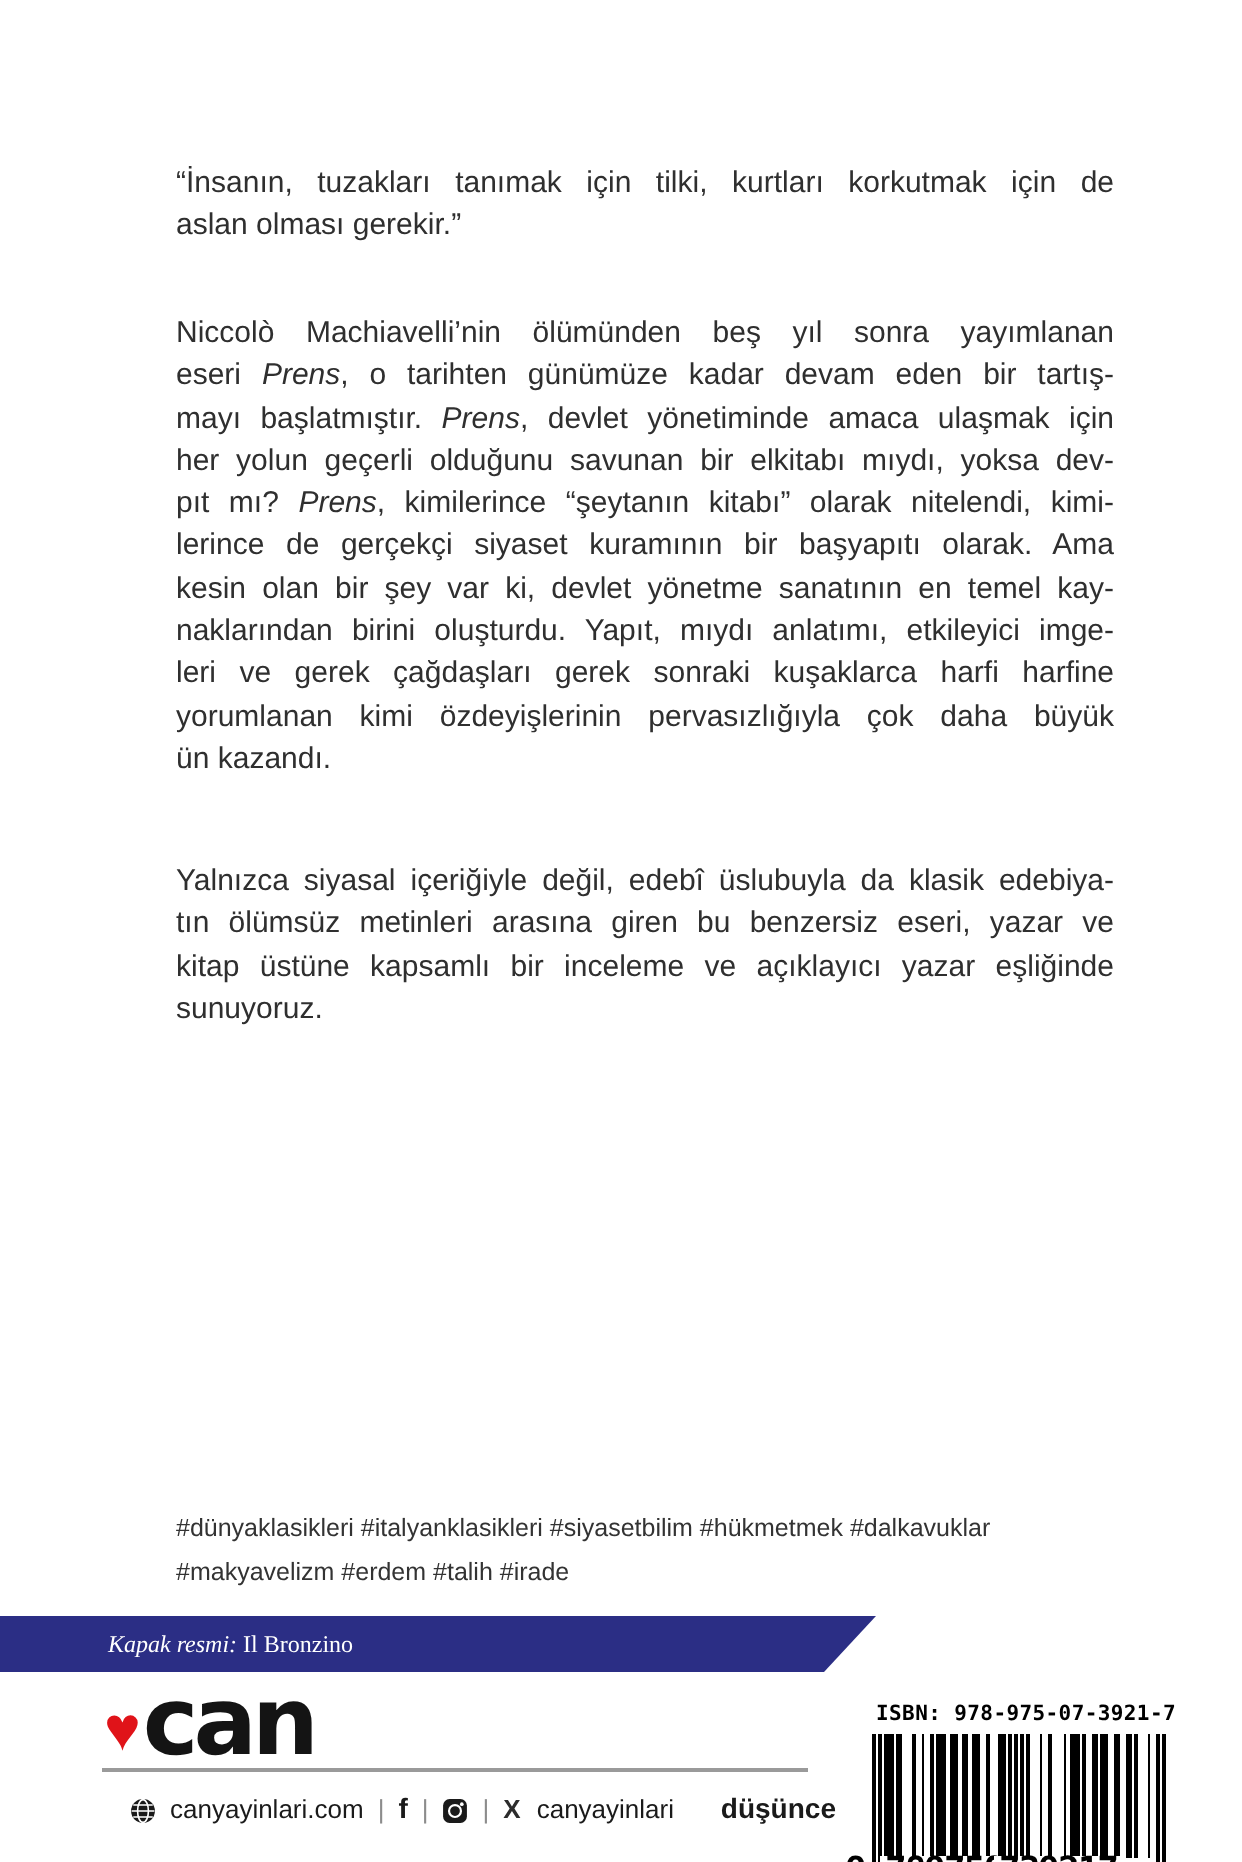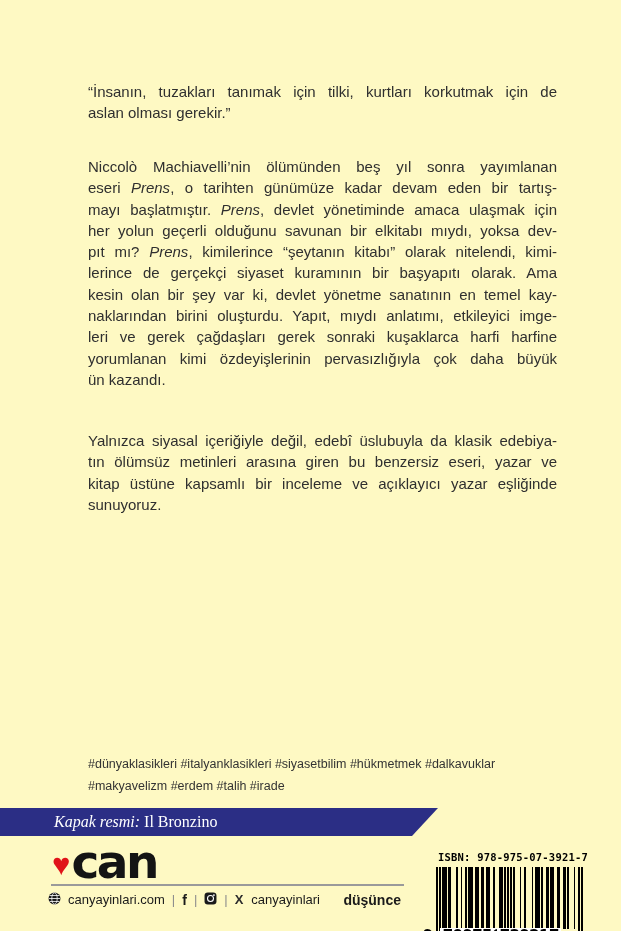--- a/index.html
+++ b/index.html
@@ -1,20 +1,20 @@
 <!DOCTYPE html>
 <html><head>
 <meta charset="utf-8">
 <style>
   html,body{margin:0;padding:0;background:#e8e8e8;}
   .page{
     position:relative;
     width:621px;height:931px;
     margin:0 auto;
-    background:#fef9c3;
+    background:#ffffff;
     font-family:"Liberation Sans", sans-serif;
     color:#2e2e2e;
     overflow:hidden;
     text-decoration:underline;
   }
   .textblock{
     position:absolute;
     left:88px;width:469px;
     font-size:15px;
     line-height:21.3px;
@@ -31,43 +31,43 @@
 
   
   .banner{
     position:absolute;left:0;top:808px;width:438px;height:28px;
     clip-path:polygon(0 0,100% 0,calc(100% - 26px) 100%,0 100%);
     display:flex;align-items:center;
   }
   .banner-text{
     margin-left:54px;
     font-family:"Liberation Serif", serif;
-    font-size:16px;color:#ffffff;
+    font-size:12px;color:#ffffff;
   }
   .banner-text .it{font-style:italic;}
 
   
   .logo{
     position:absolute;left:52px;top:841px;height:46px;
     display:flex;align-items:center;
   }
   .logo .heart{font-size:31px;line-height:1;margin-right:1px;}
   .logo .wordmark{
     font-family:"DejaVu Sans", sans-serif;
     font-weight:700;font-size:47px;line-height:1;
     letter-spacing:-2.5px;color:#141414;
     transform:translateY(-3px);
   }
 
   .rule{position:absolute;left:51px;top:884px;width:353px;height:2px;background:#9a9a9a;}
 
   
   .social{
-    position:absolute;left:48px;top:892px;width:353px;height:20px;
-    display:flex;align-items:flex-start;gap:7px;
+    position:absolute;left:65px;top:892px;width:353px;height:20px;
+    display:flex;align-items:flex-end;gap:7px;
     font-size:13px;color:#1a1a1a;
   }
   .social .sep{color:#8c8c8c;font-size:13px;}
   .social .fb{font-weight:700;font-size:14px;}
   .social .xg{font-weight:700;font-size:13px;color:#2c2c2c;}
   .social .handle{margin-left:1px;}
   .social .category{margin-left:auto;font-weight:700;font-size:14px;color:#1a1a1a;}
   .social svg{display:block;}
 
   

